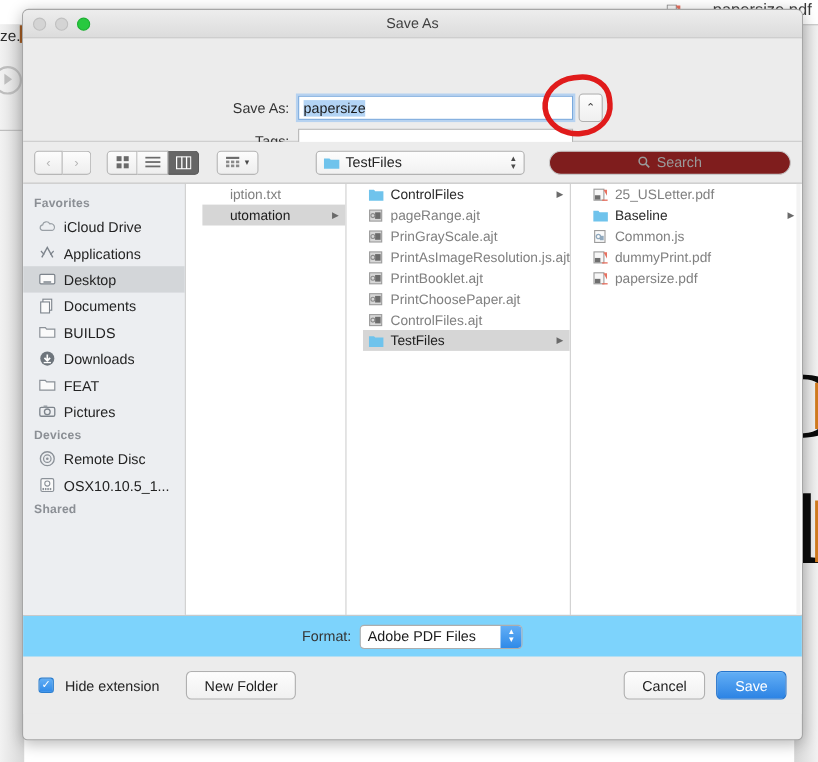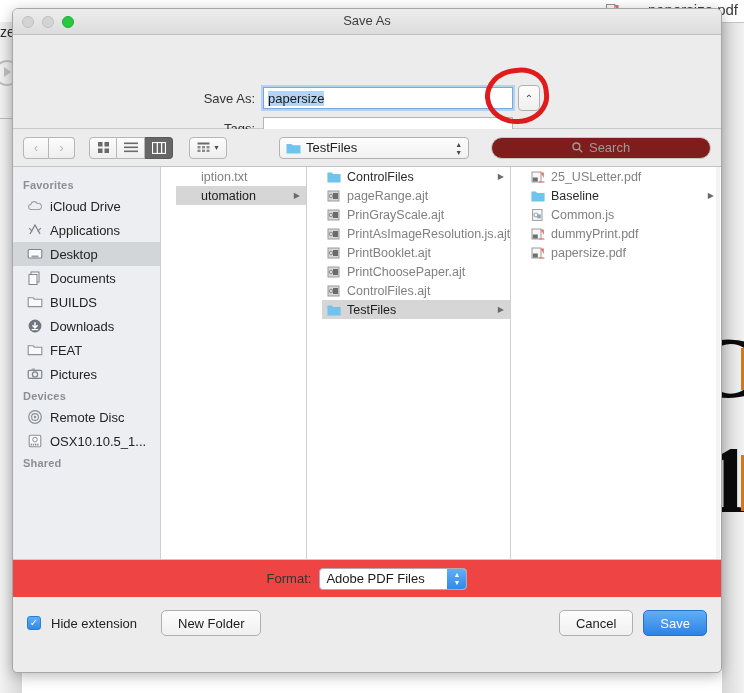--- a/index.html
+++ b/index.html
@@ -66,21 +66,21 @@
   .glyph-1 { right: -9px; top: 432px; font-size: 96px; }
   .glyph-edge-a {
     position: absolute; right: 0; top: 348px; width: 3px; height: 42px; background: #d07a1e;
   }
   .glyph-edge-b {
     position: absolute; right: 0; top: 455px; width: 3px; height: 56px; background: #d07a1e;
   }
 
   
   .sheet {
-    position: absolute; left: 12px; top: 8px;
+    position: absolute; left: 20px; top: 8px;
     width: 710px; height: 665px;
     background: #ececec;
     border: 1px solid #a6a6a6;
     border-radius: 6px 6px 5px 5px;
     box-shadow: 0 3px 14px rgba(0,0,0,.28);
     overflow: hidden;
   }
 
   .titlebar {
     position: relative; height: 26px;
@@ -211,21 +211,21 @@
   .crow.folder { color: #2b2b2b; }
   .crow.selected { background: #d6d6d6; color: #1d1d1d; }
   .crow .disc { position: absolute; right: 6px; font-size: 8px; color: #6a6a6a; }
   .c-ico { width: 14px; height: 14px; flex: 0 0 14px; }
   .col-scroll {
     position: absolute; right: 0; top: 0; width: 4px; height: 100%; background: #f3f3f3;
   }
 
   
   .formatbar {
-    height: 38px; background: #ef4444; border-top: 1px solid #c9c9c9;
+    height: 38px; background: #7dd3fc; border-top: 1px solid #c9c9c9;
     display: flex; align-items: center; justify-content: center; gap: 8px;
   }
   .fmt-label { font-size: 13px; color: #343434; }
   .fmt-popup {
     width: 148px; height: 22px; background: #fff;
     border: 1px solid #adadad; border-radius: 4px;
     display: flex; align-items: center; padding: 0 6px;
     font-size: 13px; color: #1a1a1a; position: relative;
   }
   .fmt-stepper {

